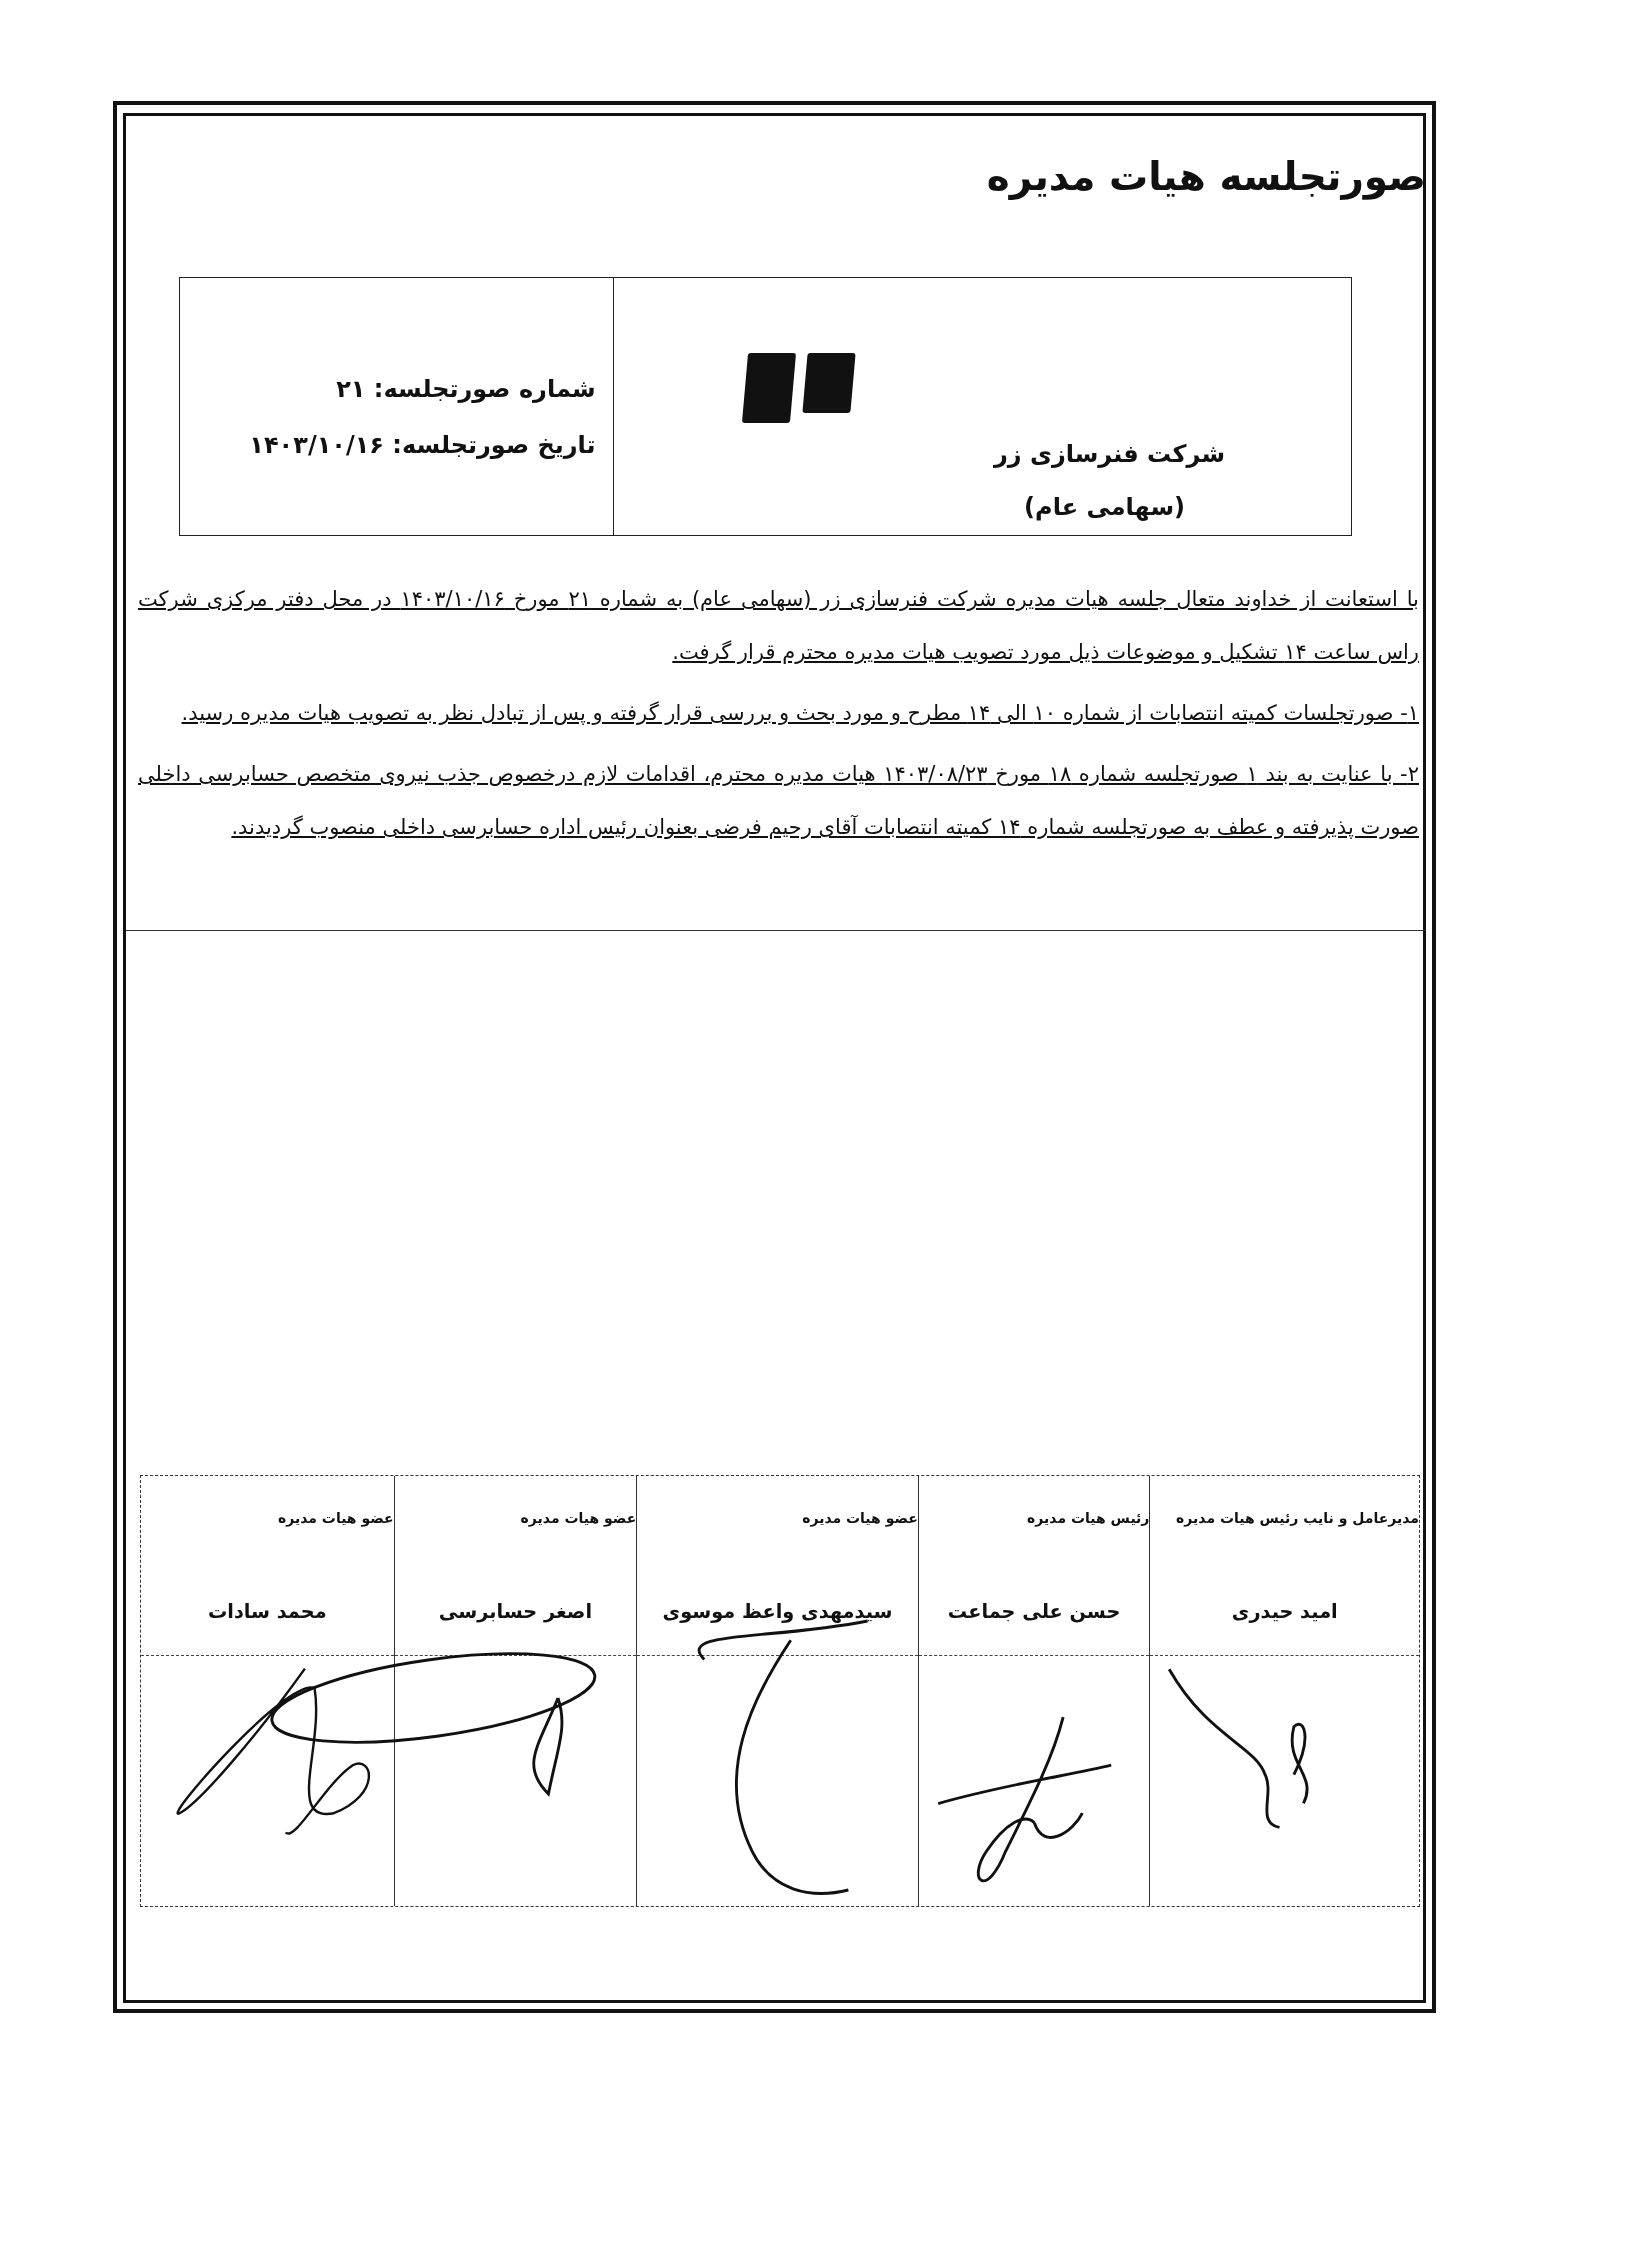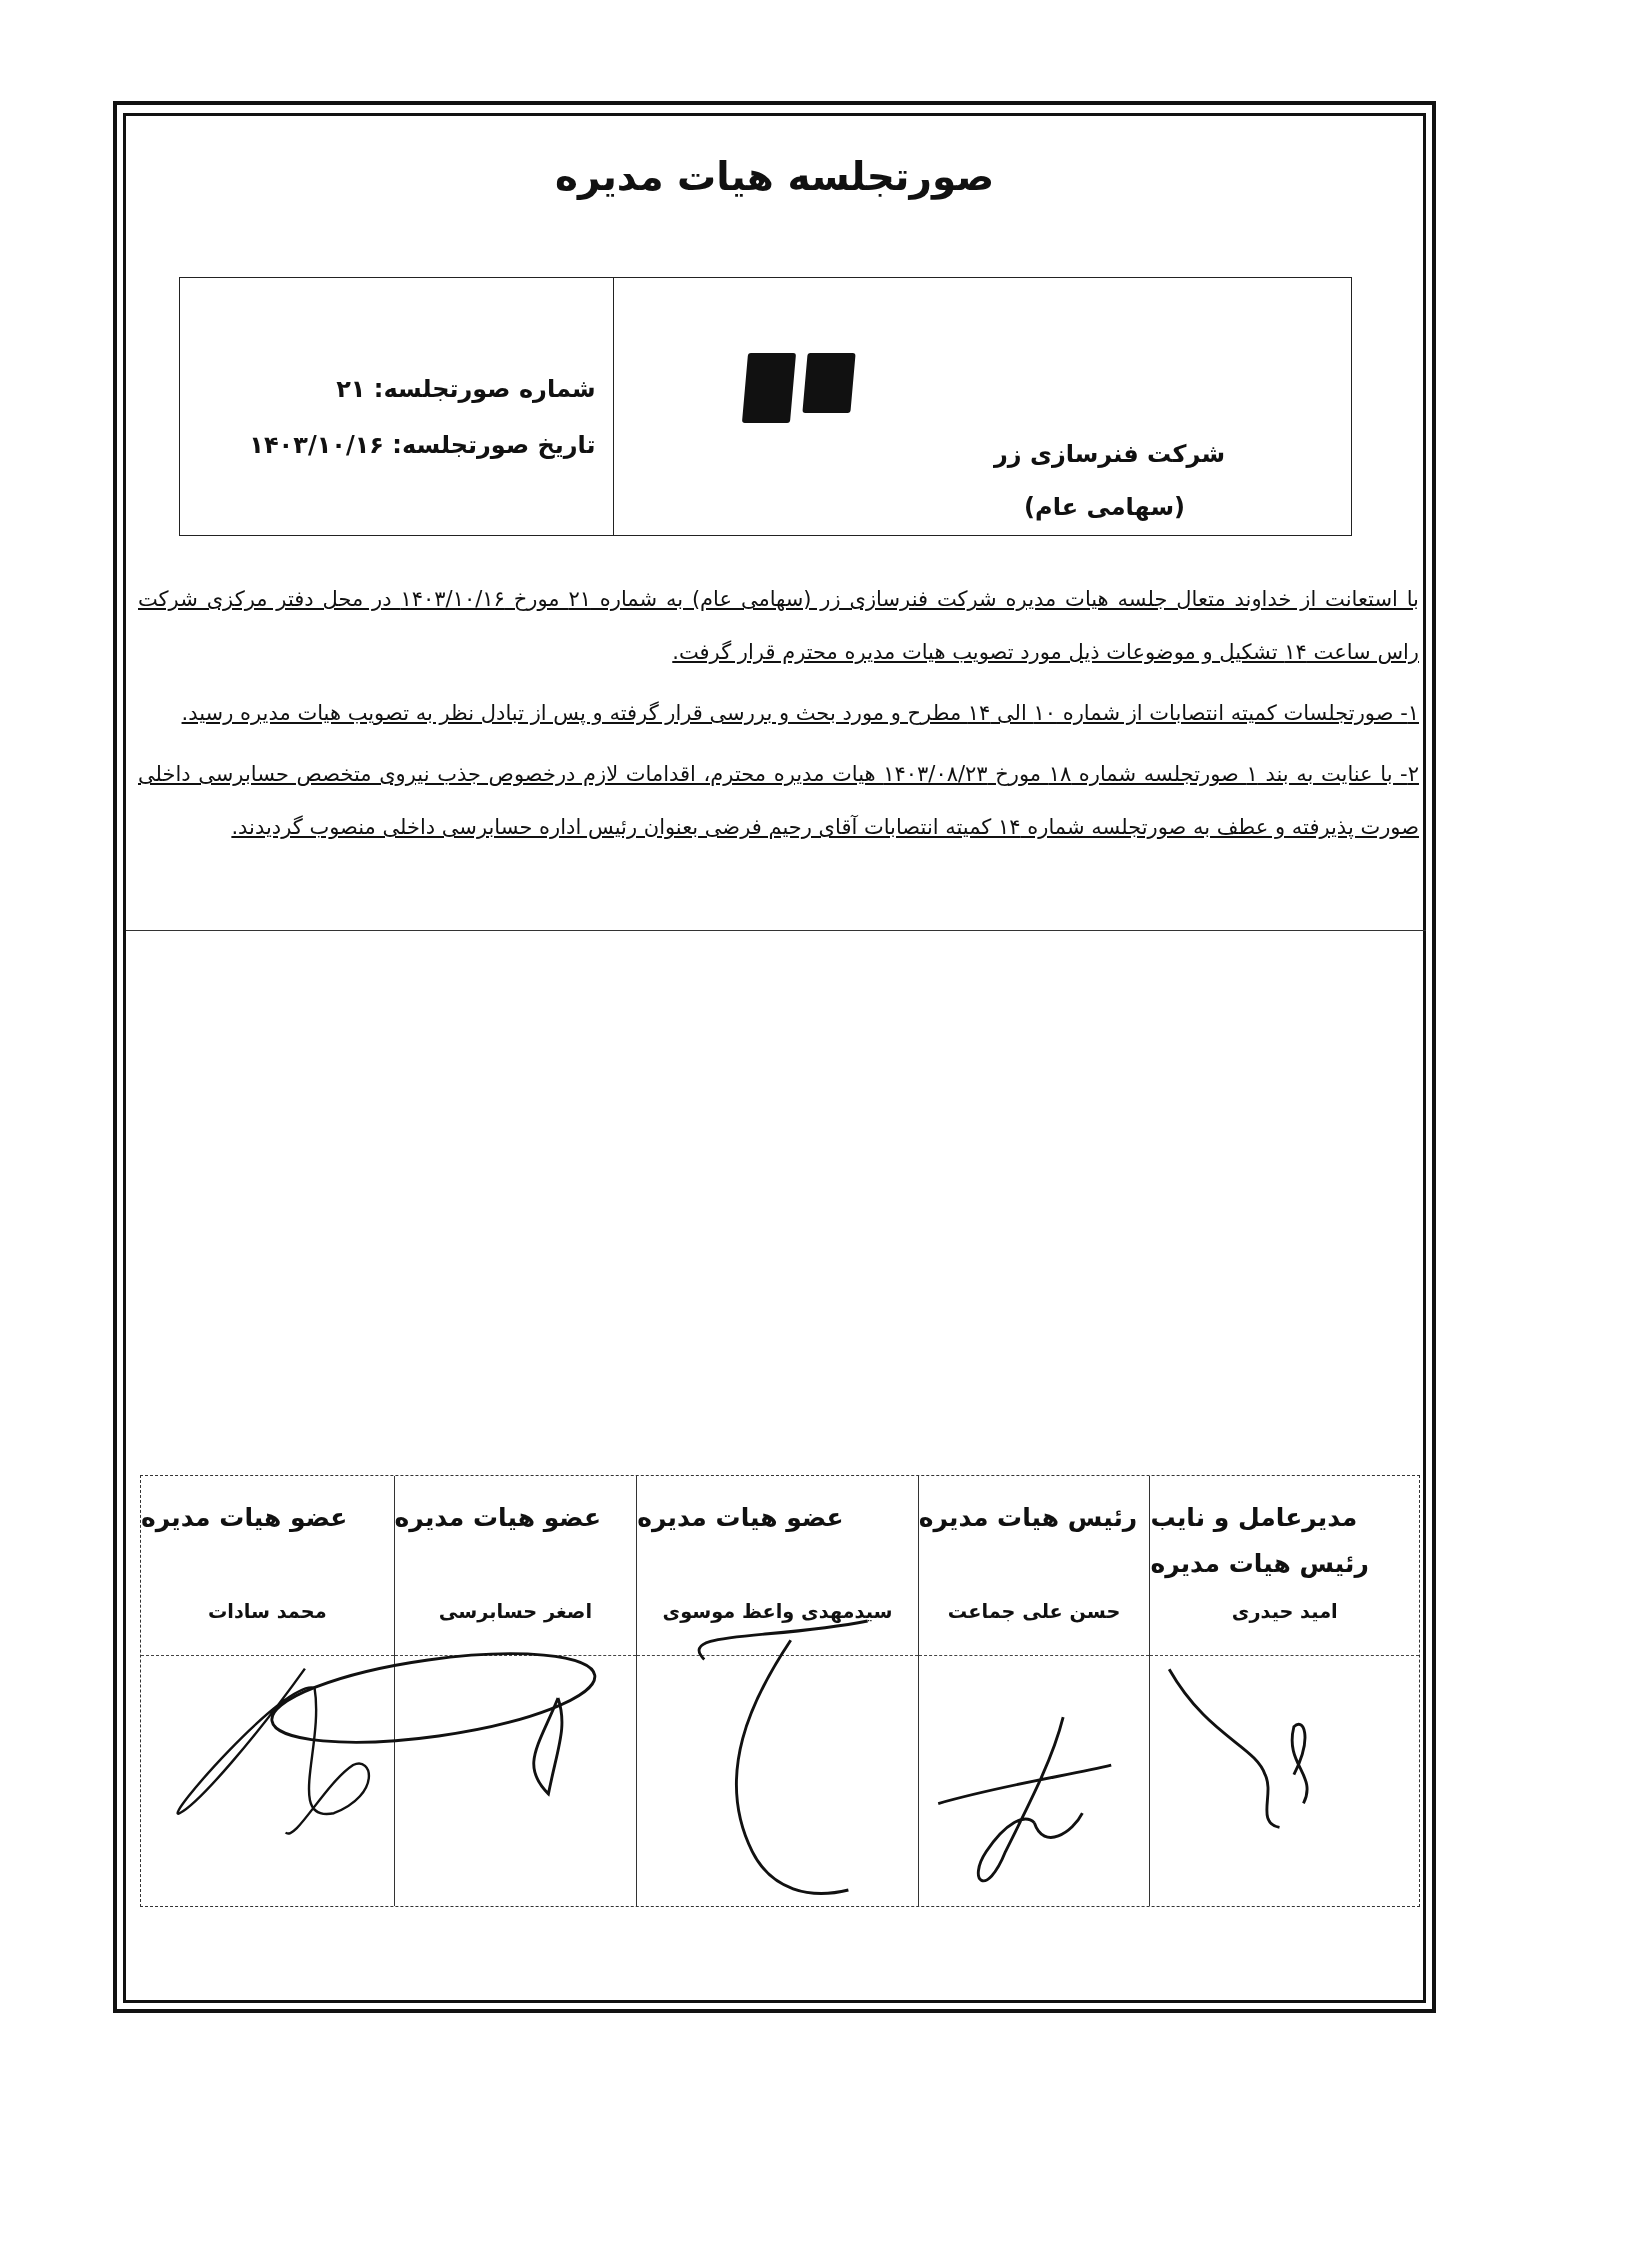--- a/index.html
+++ b/index.html
@@ -2,42 +2,42 @@
 <html><head>
 <meta charset="utf-8">
 <style>
   html, body { margin: 0; padding: 0; background: #ffffff; }
   body { width: 1641px; height: 2257px; position: relative; overflow: hidden;
          font-family: "DejaVu Sans", sans-serif; color: #111; }
   .frame-outer { position: absolute; left: 113px; top: 101px; width: 1323px; height: 1912px;
                  border: 4.8px solid #111; box-sizing: border-box; }
   .frame-inner { position: absolute; left: 123px; top: 113px; width: 1303px; height: 1890px;
                  border: 3.9px solid #111; box-sizing: border-box; }
-  .title { position: absolute; left: 123px; width: 1303px; top: 154px; text-align: center;
+  .title { position: absolute; left: 123px; width: 1303px; top: 154px; 
            font-weight: bold; font-size: 39px; direction: rtl; }
   .hdr { position: absolute; left: 179px; top: 277px; width: 1173px; height: 259px;
          border: 1.9px solid #222; box-sizing: border-box; display: flex; direction: ltr; }
   .hdr-cell { box-sizing: border-box; height: 100%; position: relative; }
   .hdr-cell.c1 { width: 434px; border-right: 1.9px solid #222; }
   .hdr-cell.c2 { width: 359px; border-right: 1.9px solid #222; }
   .hdr-cell.c3 { flex: 1; }
   .hdr-text { position: absolute; direction: rtl; font-weight: bold; font-size: 24px; white-space: nowrap; }
   .logo { position: absolute; left: 131px; top: 75px; width: 112px; height: 70px; }
   .logo .bar { position: absolute; top: 0; width: 48px; height: 70px; background: #111;
                transform: skewX(-5deg); border-radius: 2.9px; }
   .body-text { position: absolute; left: 130px; width: 1297px; top: 565px; direction: rtl;
                font-size: 21px; line-height: 53px; text-align: justify; }
   .body-text p { margin: 8px; text-decoration: underline; }
   .sep { position: absolute; left: 126px; width: 1300px; top: 930px; border-top: 1.9px solid #333; }
   .sig { position: absolute; left: 140px; top: 1475px; width: 1280px; height: 432px;
          border: 1.9px dashed #333; box-sizing: border-box; display: flex; flex-direction: row-reverse; }
   .sig-col { position: relative; box-sizing: border-box; border-left: 1.9px solid #333; height: 100%; }
   .sig-col:last-child { border-left: none; }
-  .sig-role { position: absolute; top: 19.3px; left: 0; right: 0; text-align: left; direction: rtl;
-              font-weight: bold; font-size: 25px; line-height: 46px; }
+  .sig-role { position: absolute; top: 19.3px; left: 0; right: 0; text-align: right; direction: rtl;
+              font-weight: bold; font-size: 14px; line-height: 46px; }
   .sig-name { position: absolute; top: 124px; left: 0; right: 0; text-align: center; direction: rtl;
               font-weight: bold; font-size: 19.3px; }
   .sig-line { position: absolute; left: 0; right: 0; top: 179px; border-top: 1.9px dashed #444; }
   .sig-mark { position: absolute; left: 0; top: 183px; width: 100%; height: 241px; }
   .sig-mark svg { width: 100%; height: 100%; overflow: visible; }
 </style>
 </head>
 <body>
 
 <div class="frame-outer"></div>

